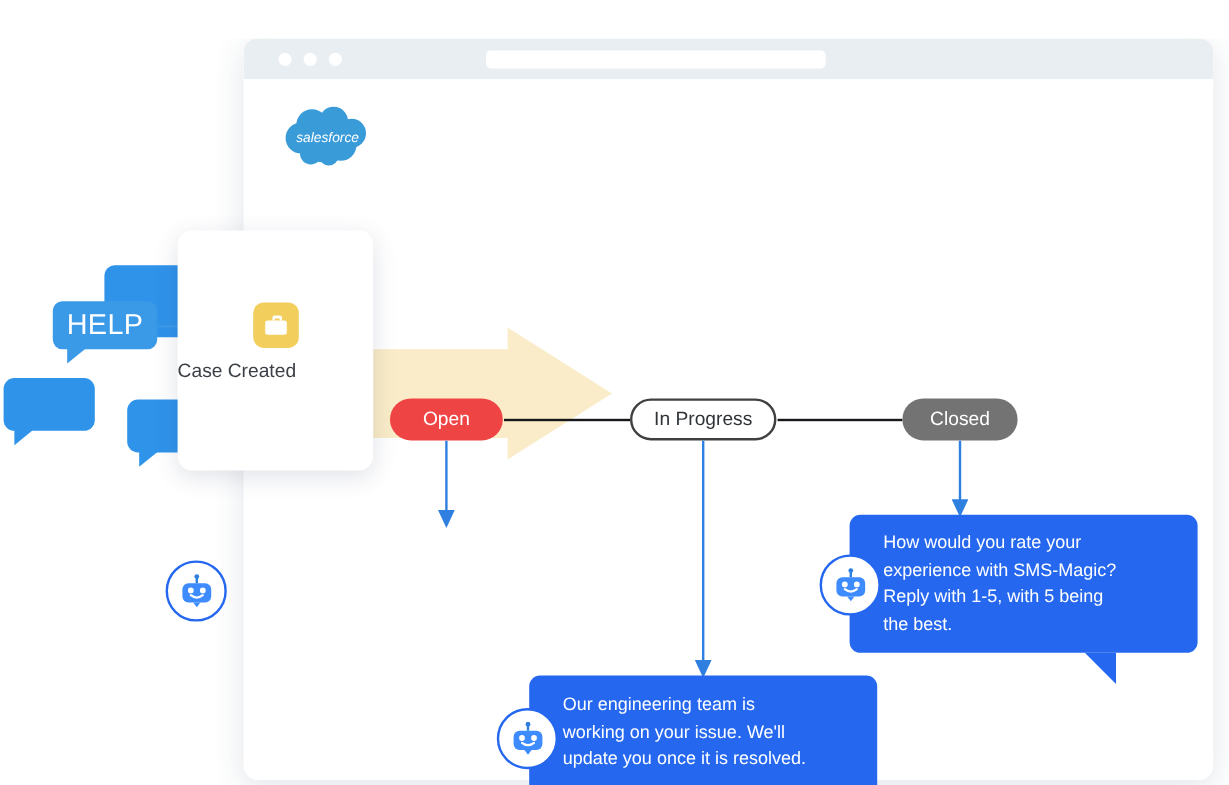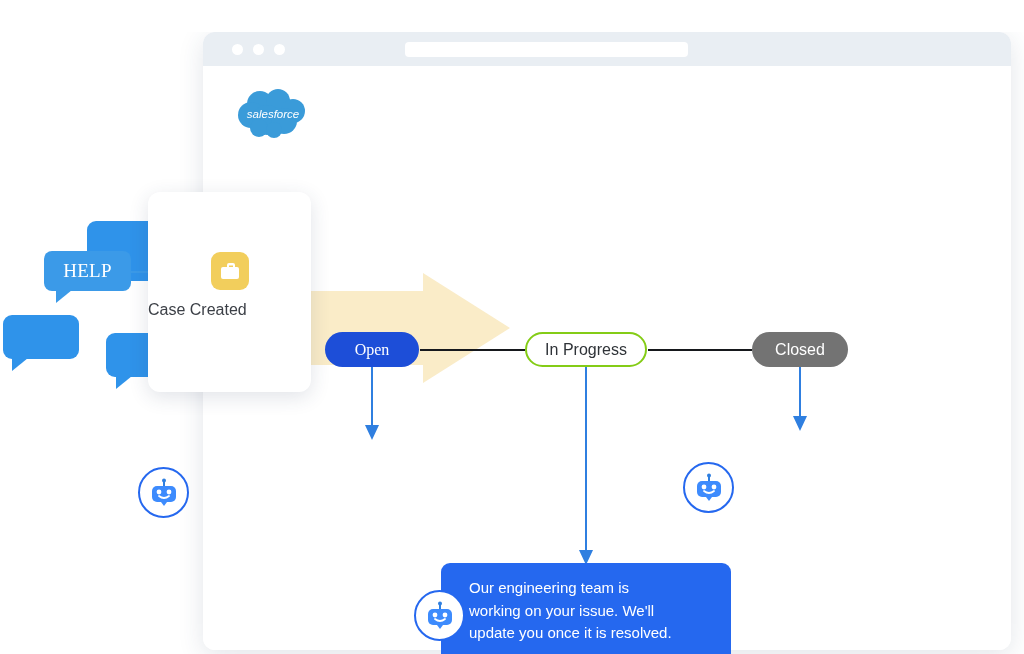--- a/index.html
+++ b/index.html
@@ -142,23 +142,22 @@
   }
   #help-bubble .tail {
     position: absolute;
     left: 12px; bottom: -12px;
     width: 0; height: 0;
     border-right: 16px solid transparent;
     border-top: 13px solid #3b9ae8;
   }
   #help-label {
     color: #ffffff;
-    font-size: 19px;
+    font-size: 24px;
     letter-spacing: 0.3px;
-    font-family: Liberation Serif, serif;
   }
 
   
   #help-connector {
     position: absolute;
     left: 128px;
     top: 232px;
     width: 82px;
     height: 16px;
   }
@@ -203,29 +202,28 @@
     height: 35px;
     border-radius: 18px;
     display: flex;
     align-items: center;
     justify-content: center;
     font-size: 16px;
     box-sizing: border-box;
   }
   #pill-open {
     left: 325px; top: 300px; width: 94px;
-    background: #1d4ed8;
+    background: #ef4444;
     color: #ffffff;
-    font-family: Liberation Serif, serif;
   }
   #pill-in-progress {
     left: 525px; top: 300px; width: 122px;
     background: #ffffff;
     color: #2f3338;
-    border: 2px solid #84cc16;
+    border: 2px solid #404040;
   }
   #pill-closed {
     left: 752px; top: 300px; width: 96px;
     background: #737373;
     color: #ffffff;
   }
   .pill-connector {
     position: absolute;
     top: 317px;
     height: 2px;
@@ -396,20 +394,27 @@
       <line x1="15" y1="2" x2="15" y2="8" stroke="#2f7fe0" stroke-width="2"></line>
       <circle cx="15" cy="2.5" r="2" fill="#2f7fe0"></circle>
       <rect x="3" y="8" width="24" height="16" rx="5" fill="#3d8bfd"></rect>
       <circle cx="10" cy="14" r="2.4" fill="#ffffff"></circle>
       <circle cx="20" cy="14" r="2.4" fill="#ffffff"></circle>
       <path d="M10,18 q5,4 10,0" stroke="#ffffff" stroke-width="1.8" fill="none" stroke-linecap="round"></path>
       <path d="M12,24 h6 l-3,4 Z" fill="#3d8bfd"></path>
     </svg>
   </div>
 
+  <div class="msg-bubble" id="msg-closed">
+    <div class="msg-text">How would you rate your
+experience with SMS-Magic?
+Reply with 1-5, with 5 being
+the best.</div>
+    <span class="msg-tail"></span>
+  </div>
   <div class="bot-avatar" id="avatar-closed">
     <svg width="30" height="30" viewBox="0 0 30 30" xmlns="http://www.w3.org/2000/svg">
       <line x1="15" y1="2" x2="15" y2="8" stroke="#2f7fe0" stroke-width="2"></line>
       <circle cx="15" cy="2.5" r="2" fill="#2f7fe0"></circle>
       <rect x="3" y="8" width="24" height="16" rx="5" fill="#3d8bfd"></rect>
       <circle cx="10" cy="14" r="2.4" fill="#ffffff"></circle>
       <circle cx="20" cy="14" r="2.4" fill="#ffffff"></circle>
       <path d="M10,18 q5,4 10,0" stroke="#ffffff" stroke-width="1.8" fill="none" stroke-linecap="round"></path>
       <path d="M12,24 h6 l-3,4 Z" fill="#3d8bfd"></path>
     </svg>

